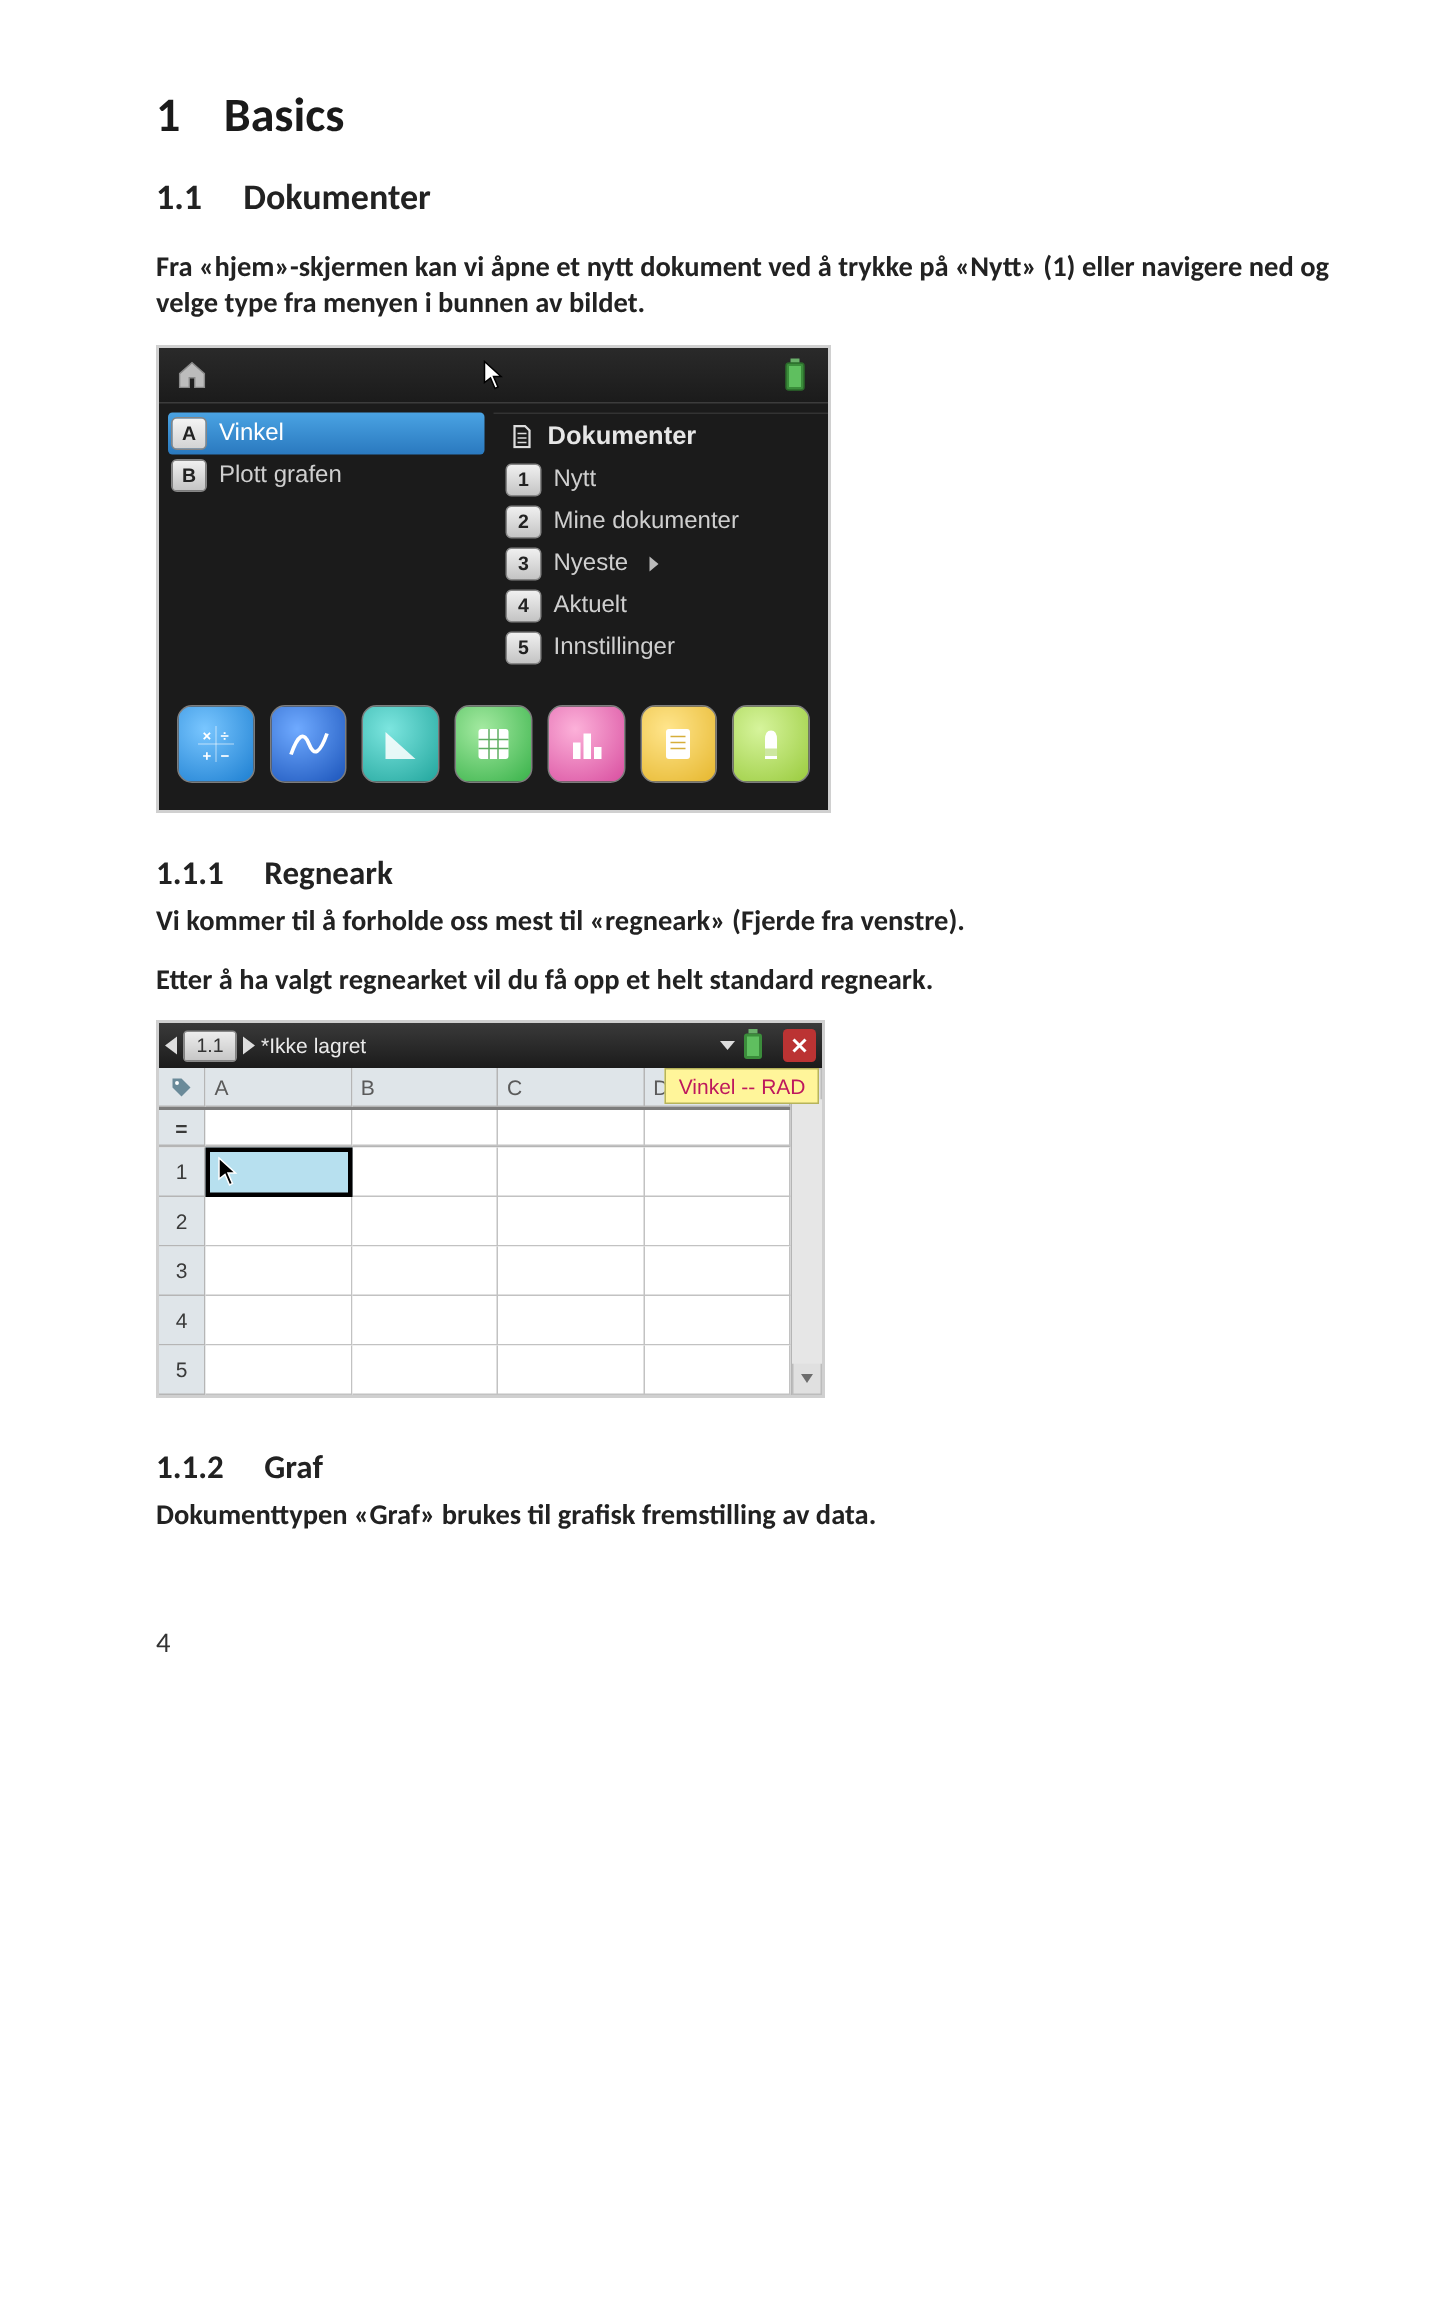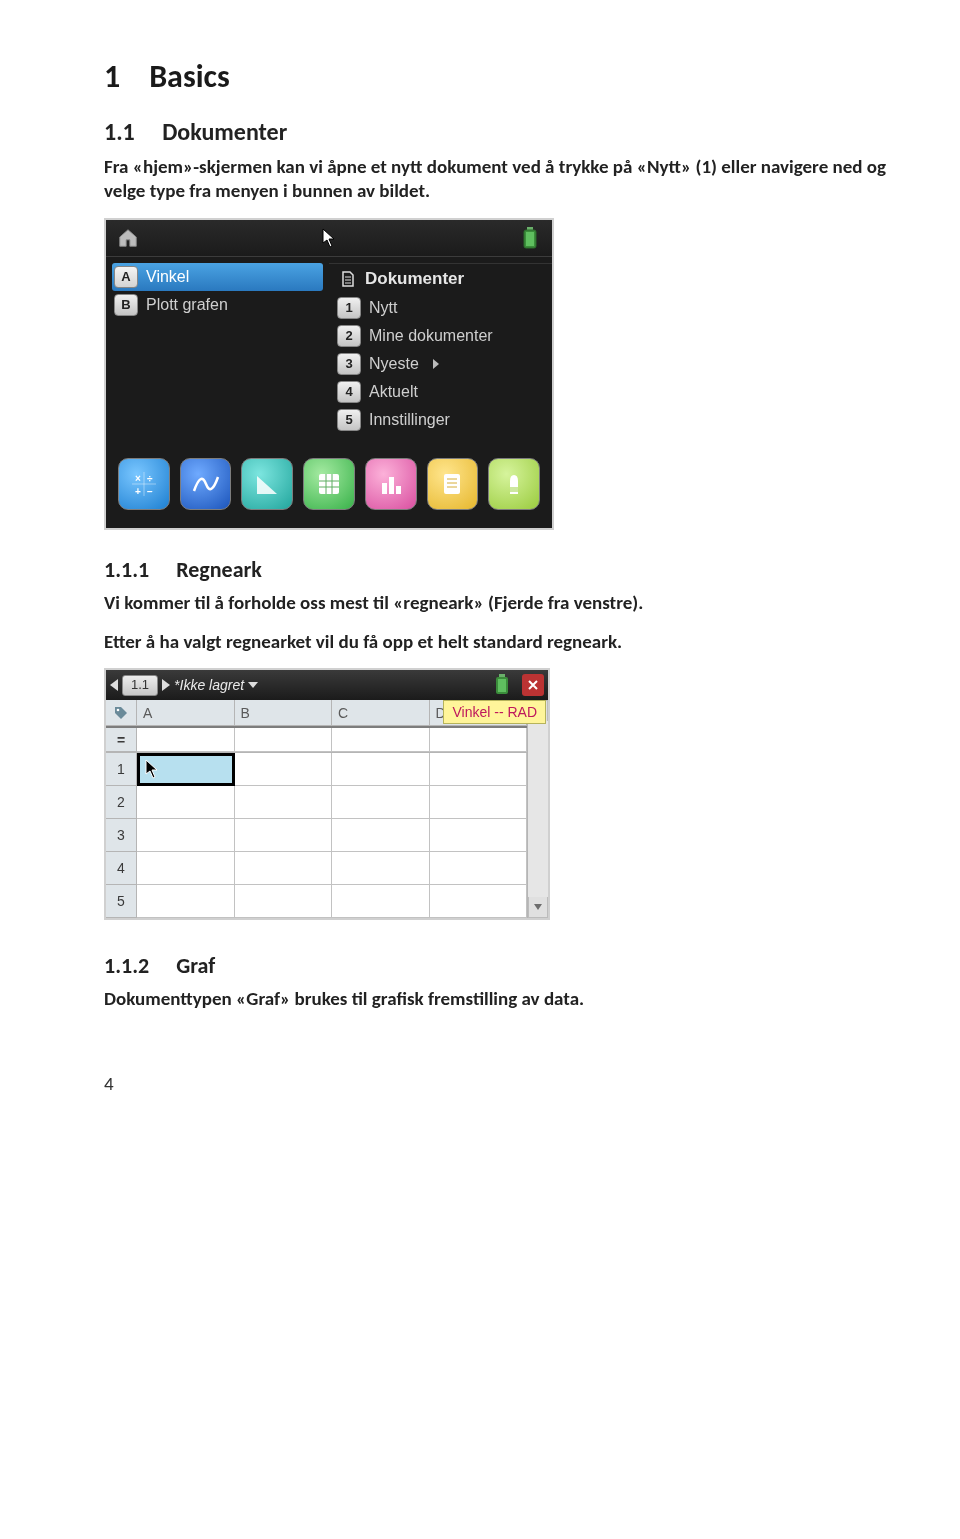--- a/index.html
+++ b/index.html
@@ -14,21 +14,21 @@
   }
   h1 {
     font-size: 32px;
     font-weight: 700;
     margin: 0 0 18px 0;
     color: #1a1a1a;
   }
   h2 {
     font-size: 24px;
     font-weight: 700;
-    margin: 12px 0 8px 0;
+    margin: 12px 0 20px 0;
   }
   h2 .num { margin-right: 22px; }
   h3 {
     font-size: 22px;
     font-weight: 700;
     margin: 4px 0 6px 0;
   }
   h3 .num { margin-right: 22px; }
   p { margin: 2px 0 14px 0; font-weight: bold; }
 
@@ -146,21 +146,21 @@
     font-size: 13px;
     border:1px solid #888;
   }
   .tri-l, .tri-r {
     width:0;height:0;
     border-top:6px solid transparent;
     border-bottom:6px solid transparent;
   }
   .tri-l { border-right:8px solid #ddd; }
   .tri-r { border-left:8px solid #ddd; }
-  .tb2-title { flex:1; text-align:center; font-size:14px; color:#eaeaea; display:flex; align-items:center; justify-content:flex-start; gap:4px;font-style:italic;}
+  .tb2-title { flex:1; text-align:center; font-size:14px; color:#eaeaea; display:flex; align-items:center; justify-content:space-between; gap:4px;}
   .tb2-title .dd {
     width:0;height:0;border-left:5px solid transparent;border-right:5px solid transparent;border-top:6px solid #ddd;
   }
   .tb2-batt { width:24px; display:flex; align-items:center; }
   .tb2-close {
     width:22px; height:22px; background:#b33; border-radius:3px;
     display:flex;align-items:center;justify-content:center; color:#fff; font-weight:700; font-size:14px;
   }
   .tooltip {
     position:absolute;

